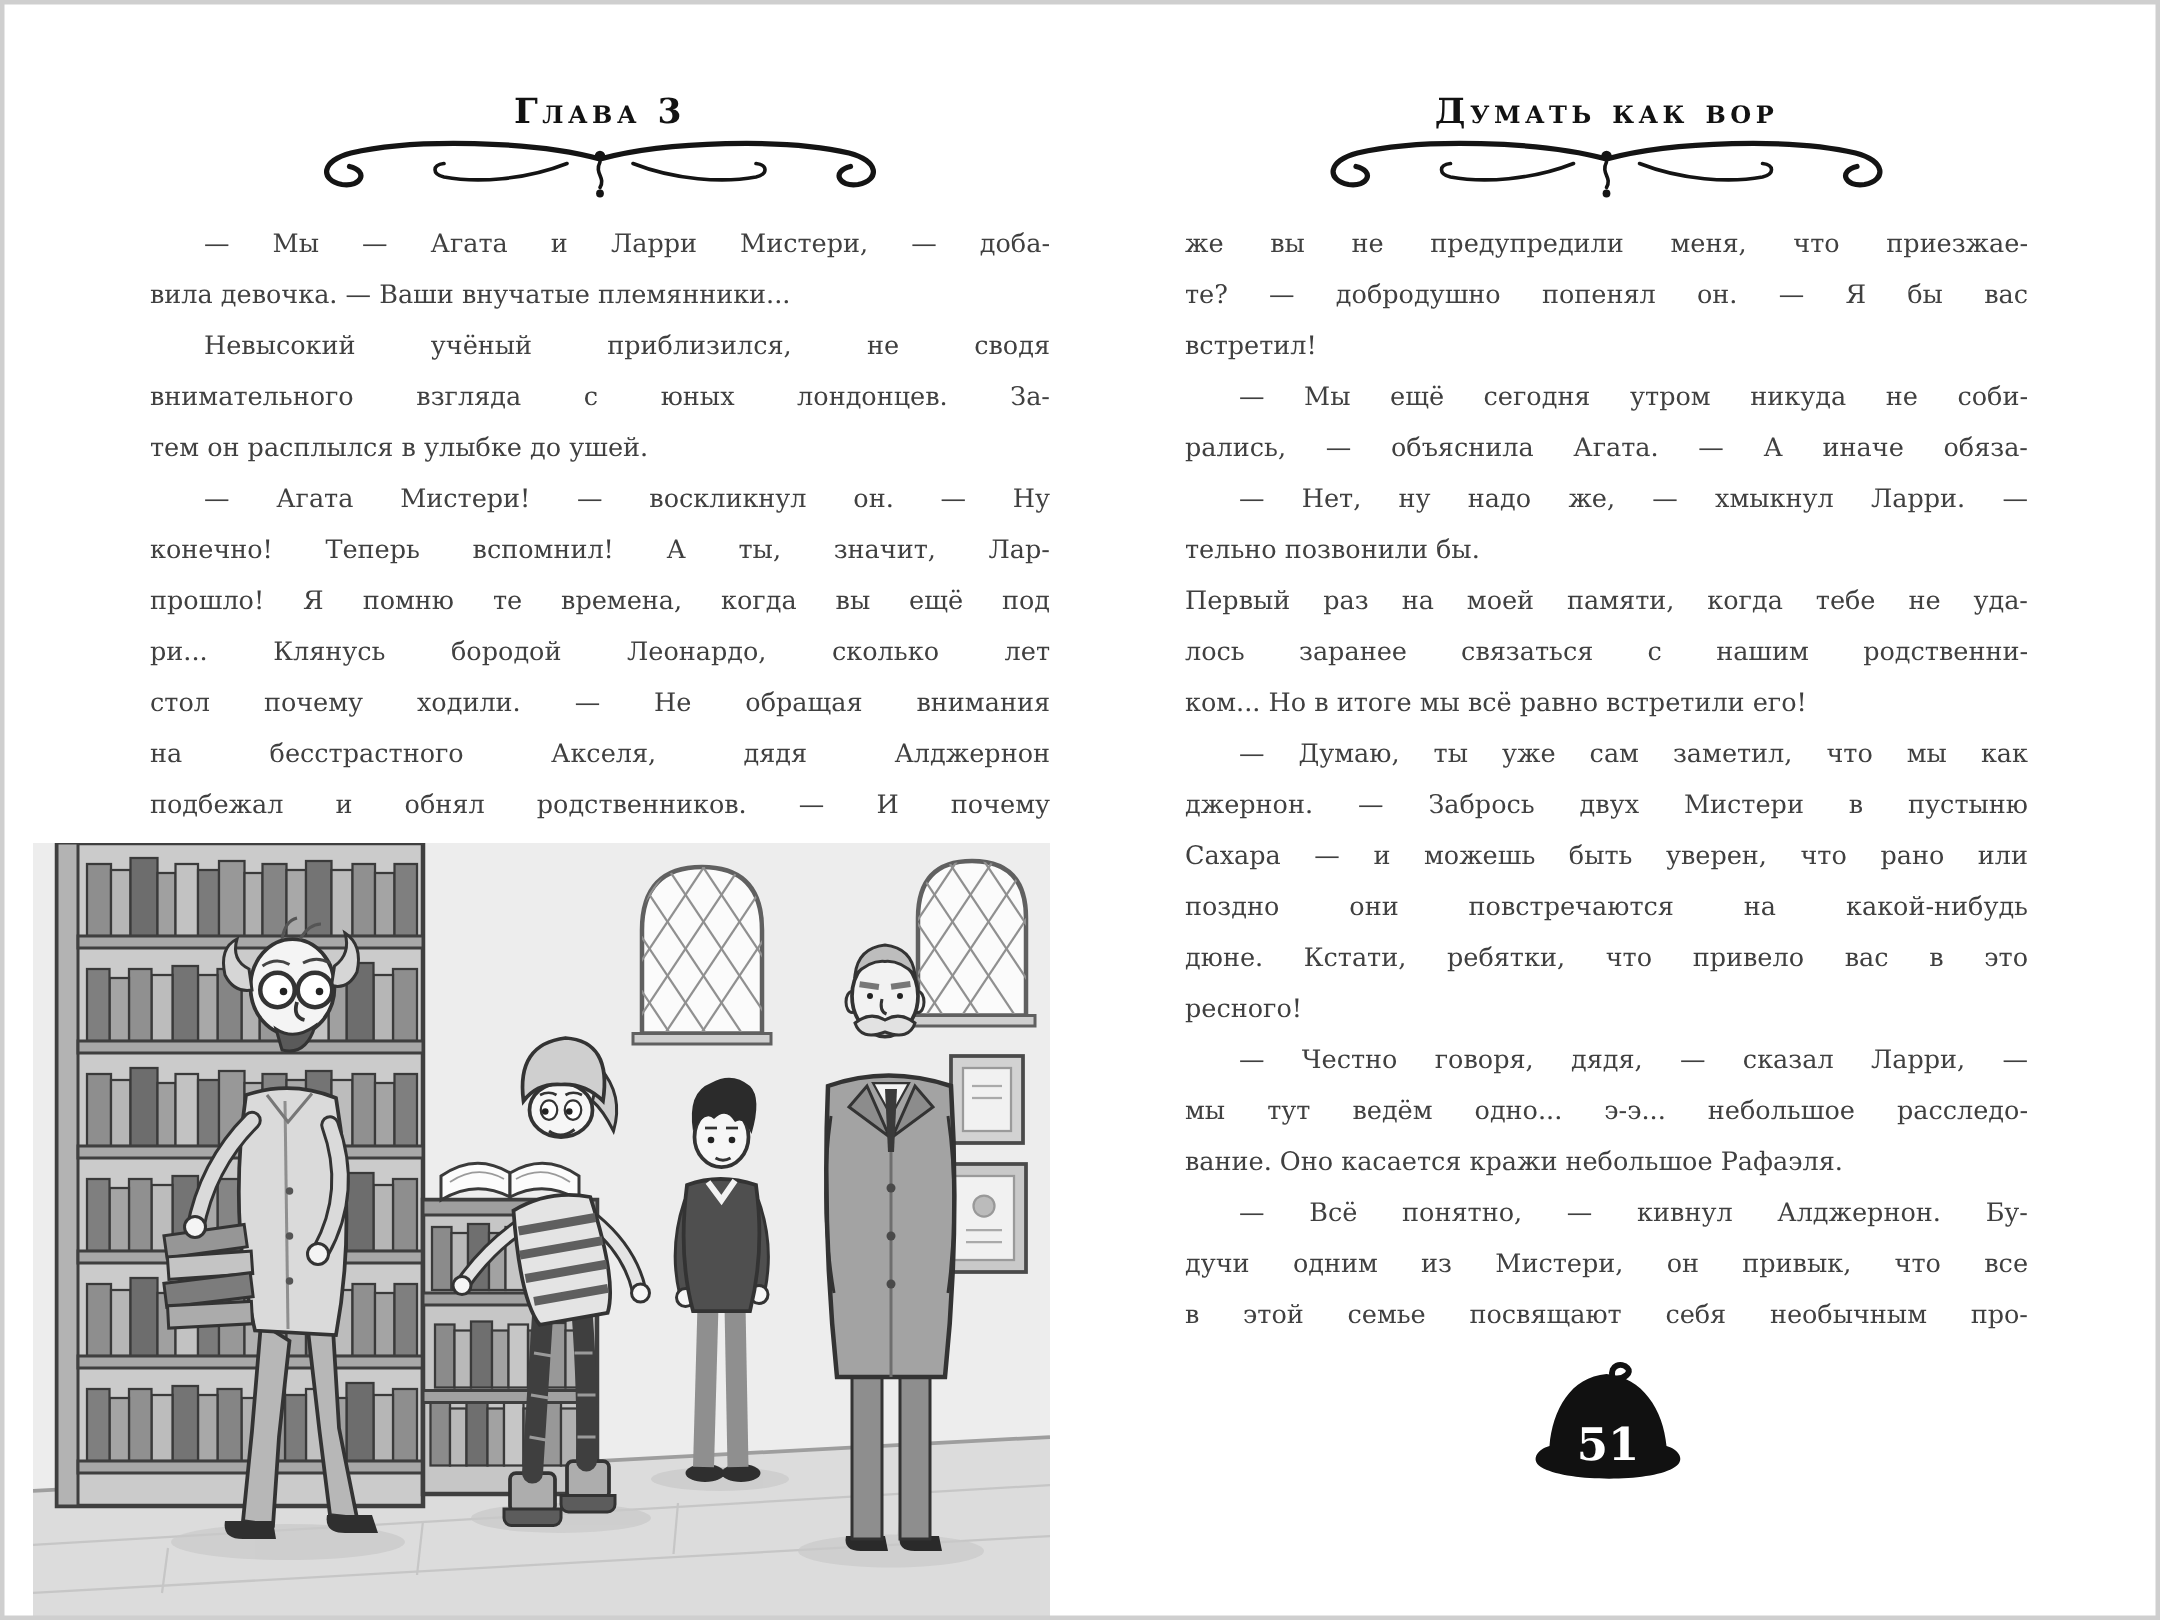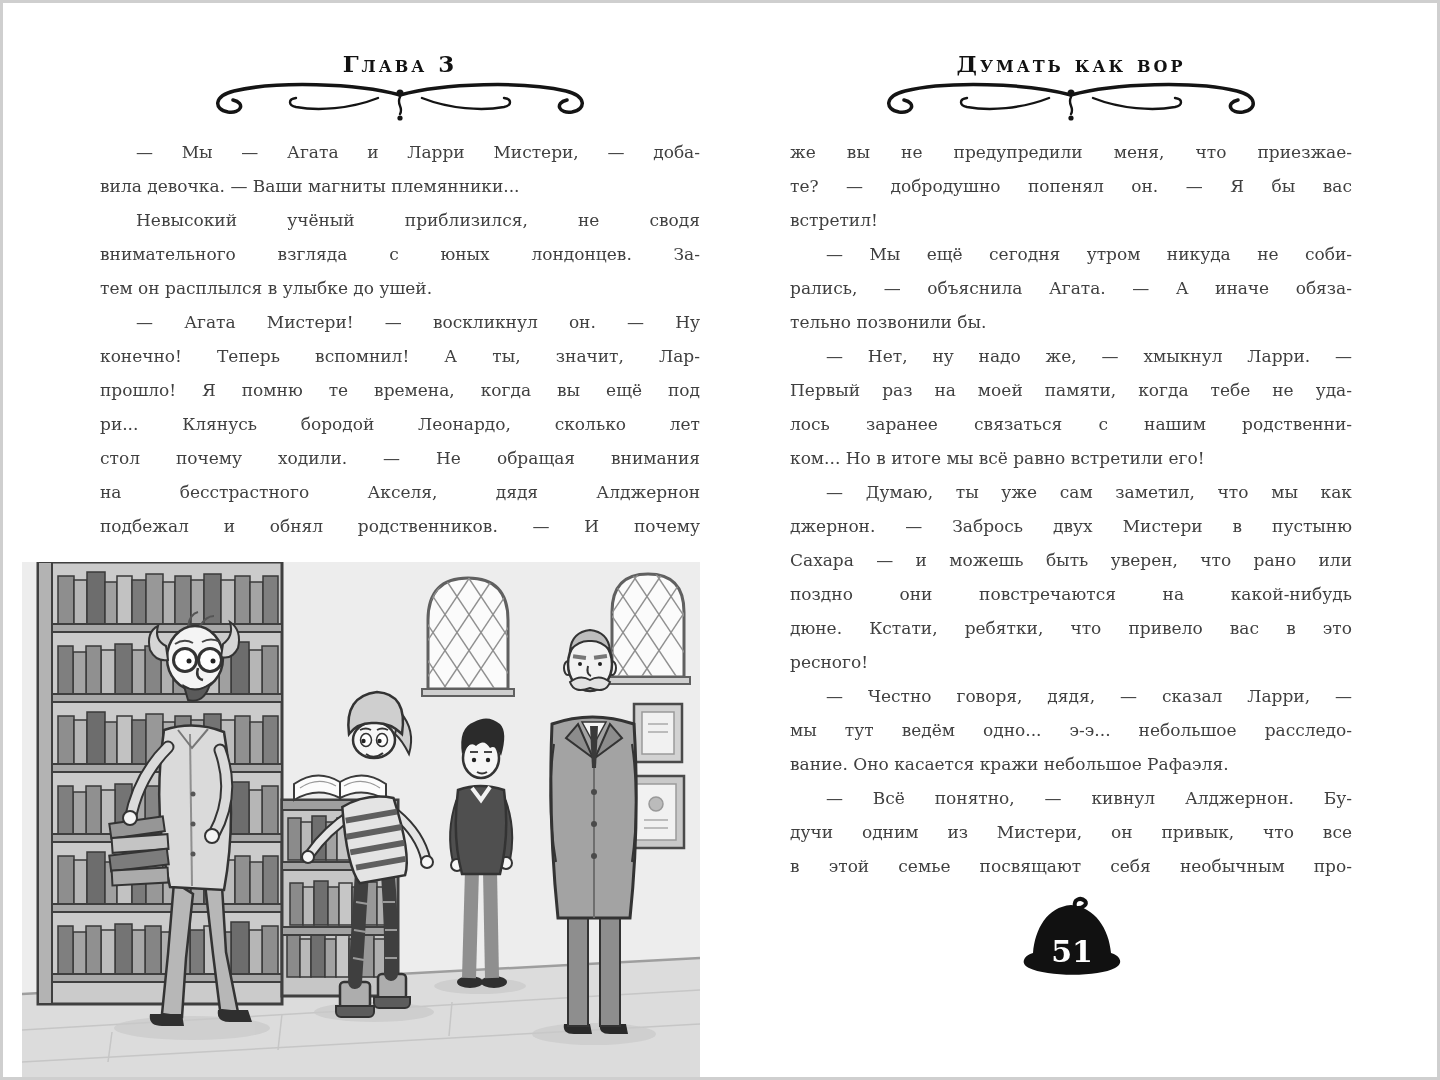--- a/index.html
+++ b/index.html
@@ -10,21 +10,21 @@
     color: #161616;
     position: relative;
     overflow: hidden;
   }
   .outer-frame {
     position: absolute; inset: 0;
     border: 3px solid #cfcfcf;
     pointer-events: none;
     z-index: 20;
   }
-  .page { position: absolute; top: 2px; height: 852px; }
+  .page { position: absolute; top: 13px; height: 852px; }
   .page-left  { left: 100px; width: 600px; }
   .page-right { left: 790px; width: 562px; }
   .running-head {
     margin-top: 48px;
     text-align: center;
     font-size: 23px;
     font-weight: 600;
     font-variant: small-caps;
     letter-spacing: 3px;
     color: #121212;
@@ -65,21 +65,21 @@
         <path d="M222 17 C250 28 282 30 304 26 C312 24 312 18 304 17" stroke-width="2.4"></path>
         <path d="M200 16 C196 24 204 26 200 33" stroke-width="2.4"></path>
       </g>
       <circle cx="200" cy="12" r="3.5" fill="#141414"></circle>
       <circle cx="200" cy="37" r="2.6" fill="#141414"></circle>
     </svg>
 
     <div class="text-block">
 
     <div class="line indent">— Мы — Агата и Ларри Мистери, — доба-</div>
-        <div class="line last">вила девочка. — Ваши магниты племянники...</div>
+        <div class="line last">вила девочка. — Ваши внучатые племянники...</div>
         <div class="line indent">Невысокий учёный приблизился, не сводя</div>
         <div class="line">внимательного взгляда с юных лондонцев. За-</div>
         <div class="line last">тем он расплылся в улыбке до ушей.</div>
         <div class="line indent">— Агата Мистери! — воскликнул он. — Ну</div>
         <div class="line">конечно! Теперь вспомнил! А ты, значит, Лар-</div>
         <div class="line">прошло! Я помню те времена, когда вы ещё под</div>
         <div class="line">ри... Клянусь бородой Леонардо, сколько лет</div>
         <div class="line">стол почему ходили. — Не обращая внимания</div>
         <div class="line">на бесстрастного Акселя, дядя Алджернон</div>
         <div class="line">подбежал и обнял родственников. — И почему</div>
@@ -361,22 +361,22 @@
       <circle cx="200" cy="37" r="2.6" fill="#141414"></circle>
     </svg>
 
     <div class="text-block">
 
     <div class="line">же вы не предупредили меня, что приезжае-</div>
         <div class="line">те? — добродушно попенял он. — Я бы вас</div>
         <div class="line last">встретил!</div>
         <div class="line indent">— Мы ещё сегодня утром никуда не соби-</div>
         <div class="line">рались, — объяснила Агата. — А иначе обяза-</div>
+        <div class="line indent">— Нет, ну надо же, — хмыкнул Ларри. —</div>
         <div class="line last">тельно позвонили бы.</div>
-        <div class="line indent">— Нет, ну надо же, — хмыкнул Ларри. —</div>
         <div class="line">Первый раз на моей памяти, когда тебе не уда-</div>
         <div class="line">лось заранее связаться с нашим родственни-</div>
         <div class="line last">ком... Но в итоге мы всё равно встретили его!</div>
         <div class="line indent">— Думаю, ты уже сам заметил, что мы как</div>
         <div class="line">джернон. — Забрось двух Мистери в пустыню</div>
         <div class="line">Сахара — и можешь быть уверен, что рано или</div>
         <div class="line">поздно они повстречаются на какой-нибудь</div>
         <div class="line">дюне. Кстати, ребятки, что привело вас в это</div>
         <div class="line last">ресного!</div>
         <div class="line indent">— Честно говоря, дядя, — сказал Ларри, —</div>

